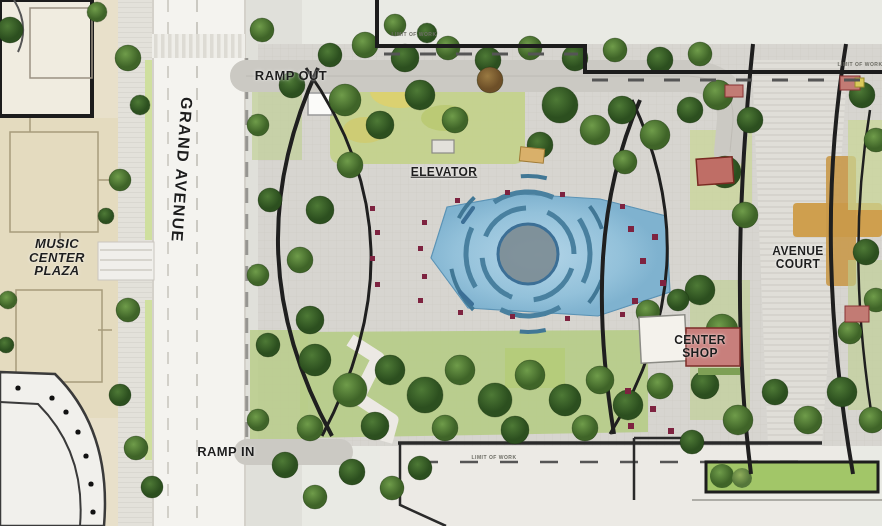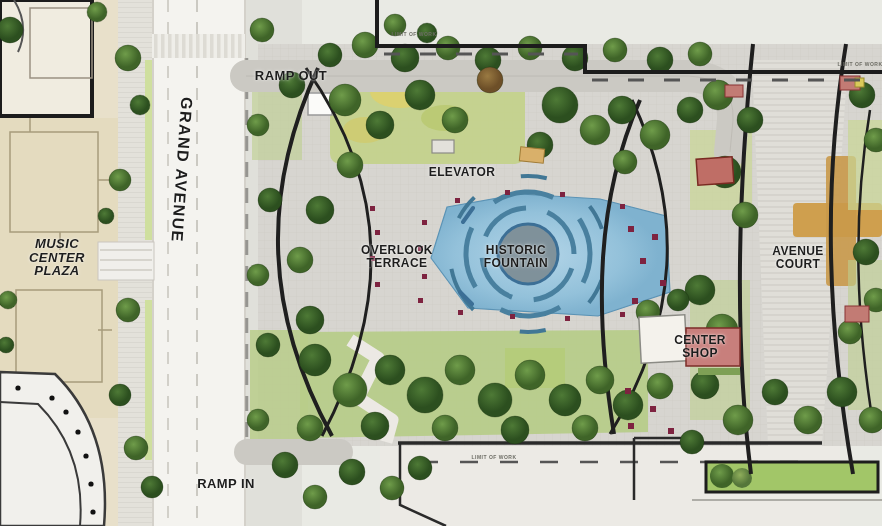--- a/index.html
+++ b/index.html
@@ -320,29 +320,27 @@
     <path d="M377 0 V46 H585 V72 H882" stroke="#1c1c1c" stroke-width="4"></path>
     <path d="M384 54 H578" stroke="#555" stroke-width="3" stroke-dasharray="16 20"></path>
     <path d="M592 80 H876" stroke="#555" stroke-width="3" stroke-dasharray="16 20"></path>
   </g>
 </svg>
 
   <div class="label grand" style="left:181px;top:170px;transform-origin:center;">GRAND AVENUE</div>
 
   <div class="label lbl-md" style="left:291px;top:76px;white-space:nowrap;font-size:13px;">RAMP OUT</div>
 
-  <div class="label lbl-md" style="left:226px;top:452px;white-space:nowrap;font-size:13px;margin-top:32px;">RAMP IN</div>
+  <div class="label lbl-md" style="left:226px;top:452px;white-space:nowrap;font-size:13px;">RAMP IN</div>
 
   <div class="label" style="left:57px;top:257px;width:80px;font-size:13px;font-style:italic;">MUSIC CENTER PLAZA</div>
 
-  <div class="label lbl-sm" style="left:462px;top:172px;white-space:nowrap;">ELEVATOR</div>
-
-  <div class="label lbl-sm" style="left:397px;top:257px;width:92px;">OVERLOOK TERRACE</div>
-
-  <div class="label lbl-sm" style="left:516px;top:257px;width:92px;">HISTORIC FOUNTAIN</div>
+  <div class="label lbl-sm" style="left:444px;top:172px;white-space:nowrap;text-decoration:underline;">ELEVATOR</div>
+
+
 
 
   <div class="label lbl-sm" style="left:798px;top:258px;width:60px;">AVENUE COURT</div>
 
   <div class="label lbl-sm" style="left:700px;top:347px;width:66px;">CENTER SHOP</div>
 
   <div class="tiny" style="left:414px;top:34px;">LIMIT OF WORK</div>
   <div class="tiny" style="left:860px;top:64px;">LIMIT OF WORK</div>
   <div class="tiny" style="left:494px;top:457px;">LIMIT OF WORK</div>
 </div>

